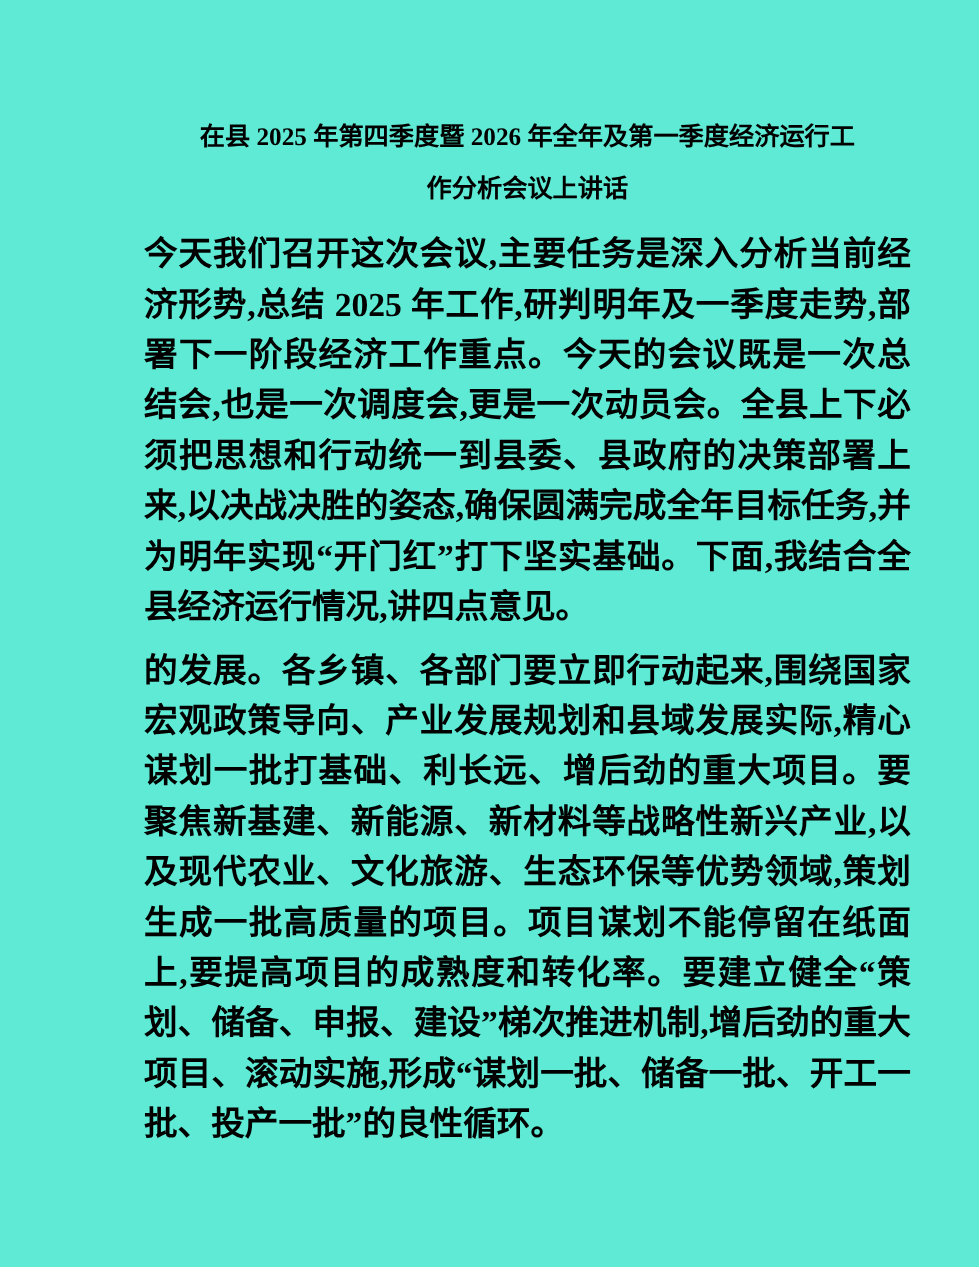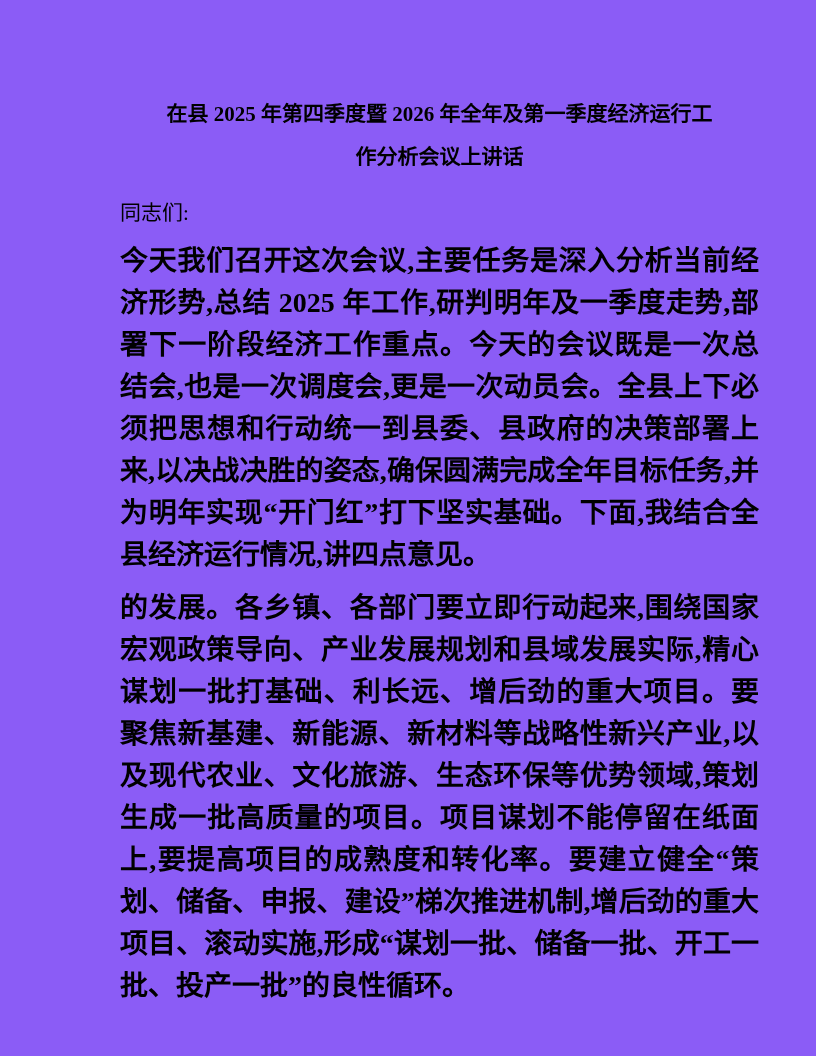--- a/index.html
+++ b/index.html
@@ -6,21 +6,21 @@
     margin: 0;
     padding: 0;
     background: #ffffff;
   }
   .page {
     position: relative;
     width: 816px;
     height: 1056px;
     box-sizing: border-box;
     padding: 93px 57px 0 120px;
-    background: #8b5cf6;
+    background: #5eead4;
     color: #000000;
     font-family: "Liberation Serif", serif;
     overflow: hidden;
   }
   .doc-title {
     margin: 0 0 13px 0;
     font-size: 21px;
     font-weight: 700;
     line-height: 43px;
     text-align: center;
@@ -47,18 +47,17 @@
 </style>
 </head>
 <body>
 
 <div class="page">
   <h1 class="doc-title">
     <span class="title-line">在县 2025 年第四季度暨 2026 年全年及第一季度经济运行工</span>
     <span class="title-line">作分析会议上讲话</span>
   </h1>
 
-  <p class="salutation">同志们:</p>
 
   <p class="body-para">今天我们召开这次会议,主要任务是深入分析当前经济形势,总结 2025 年工作,研判明年及一季度走势,部署下一阶段经济工作重点。今天的会议既是一次总结会,也是一次调度会,更是一次动员会。全县上下必须把思想和行动统一到县委、县政府的决策部署上来,以决战决胜的姿态,确保圆满完成全年目标任务,并为明年实现“开门红”打下坚实基础。下面,我结合全县经济运行情况,讲四点意见。</p>
 
   <p class="body-para">的发展。各乡镇、各部门要立即行动起来,围绕国家宏观政策导向、产业发展规划和县域发展实际,精心谋划一批打基础、利长远、增后劲的重大项目。要聚焦新基建、新能源、新材料等战略性新兴产业,以及现代农业、文化旅游、生态环保等优势领域,策划生成一批高质量的项目。项目谋划不能停留在纸面上,要提高项目的成熟度和转化率。要建立健全“策划、储备、申报、建设”梯次推进机制,增后劲的重大项目、滚动实施,形成“谋划一批、储备一批、开工一批、投产一批”的良性循环。</p>
 </div>
 
 </body></html>

